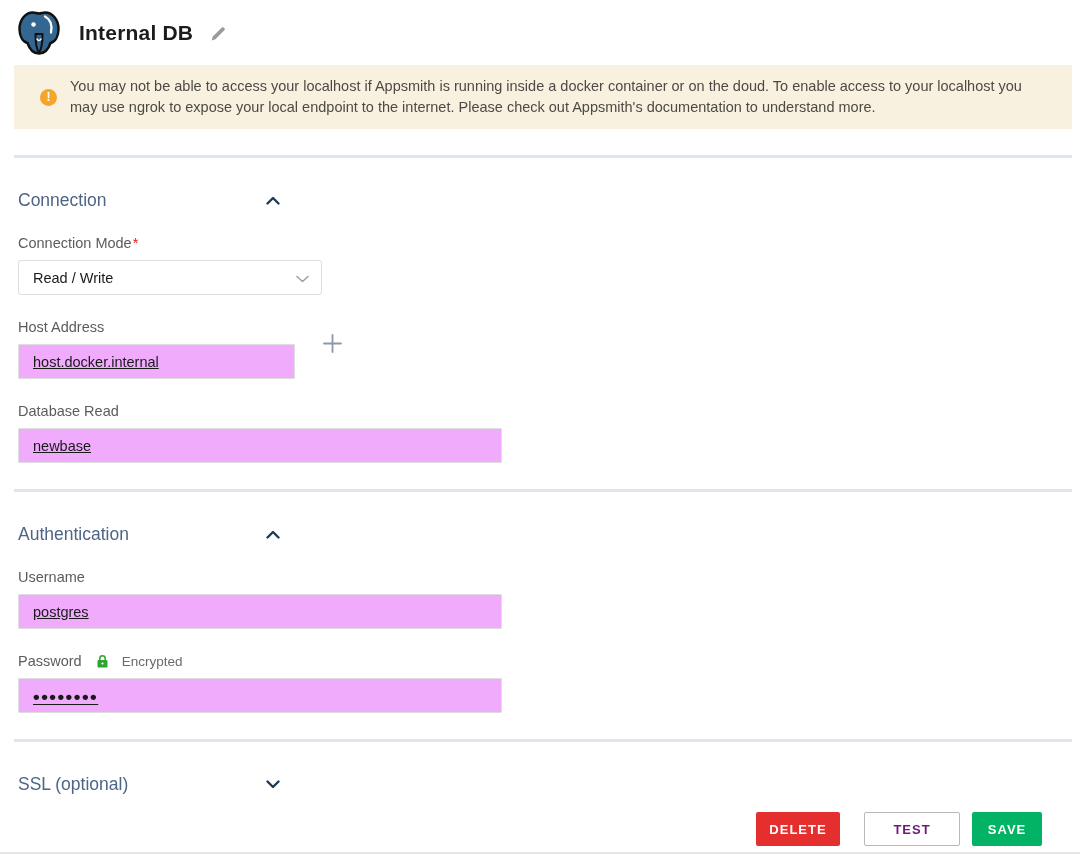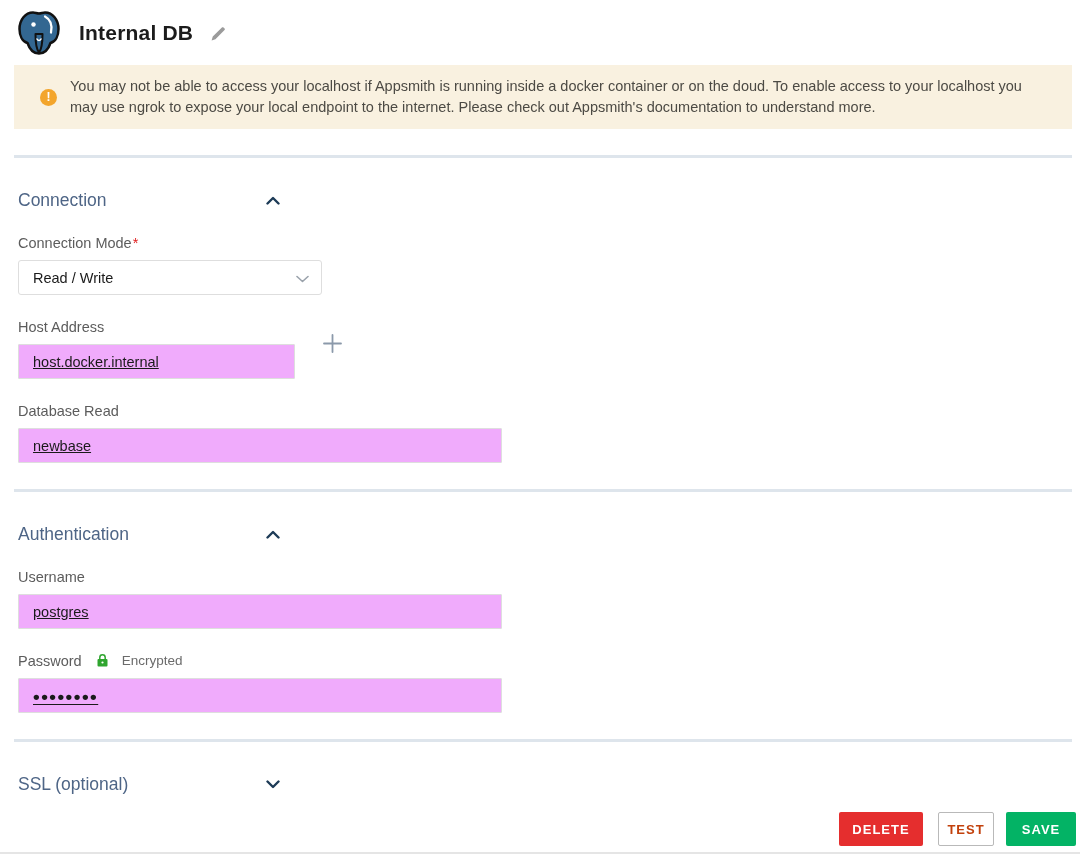--- a/index.html
+++ b/index.html
@@ -50,33 +50,33 @@
   .col-host { width:277px; }
   .col-port { width:238px; margin-left:18px; }
   .port-wrap { position:relative; }
   .stepper { position:absolute; right:6px; top:6px; width:22px; height:23px; background:#eef0f3;
              border-radius:3px; display:flex; flex-direction:column; align-items:center;
              justify-content:center; cursor:pointer; gap:1px; }
   .plus-btn { margin-left:28px; margin-top:31px; height:35px; display:flex; align-items:center;
               cursor:pointer; }
 
   .w-484 { width:484px; margin-left:18px; }
-  .pwd-label-row { display:flex; align-items:flex-start; margin:24px 0 9px 18px; }
+  .pwd-label-row { display:flex; align-items:center; margin:24px 0 9px 18px; }
   .pwd-label-row .lbl { font-size:14.5px; color:#5c5c5c; }
   .enc-badge { display:flex; align-items:center; margin-left:15px; gap:14px; }
   .enc-badge span { font-size:13.5px; color:#6b6b6b; }
   .pwd-input { font-size:19px; letter-spacing:1.5px; font-weight:700; padding-top:2px; }
 
   
-  .actions { position:absolute; right:4px; top:812px; display:flex; }
+  .actions { position:absolute; right:38px; top:812px; display:flex; }
   .btn { height:34px; border:none; border-radius:2px; font-family:"Liberation Sans",sans-serif;
          font-size:13px; font-weight:600; letter-spacing:1px; cursor:pointer;
          display:flex; align-items:center; justify-content:center; }
   .btn-delete { width:84px; background:#e52e2e; color:#fff; }
-  .btn-test   { width:56px; background:#fff; color:#c2410c; border:1px solid #b9b9b9; margin-left:15px; }
+  .btn-test   { width:96px; background:#fff; color:#701a75; border:1px solid #b9b9b9; margin-left:24px; }
   .btn-save   { width:70px; background:#03b365; color:#fff; margin-left:12px; }
 
   .bottom-line { position:absolute; left:0; top:852px; width:1080px; height:2px; background:#e5e5e5; }
 </style>
 </head>
 <body>
 
 
 
 

